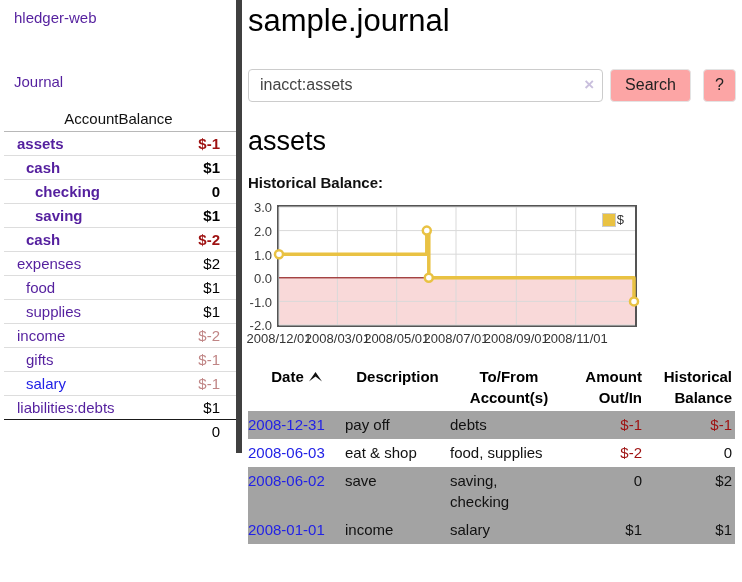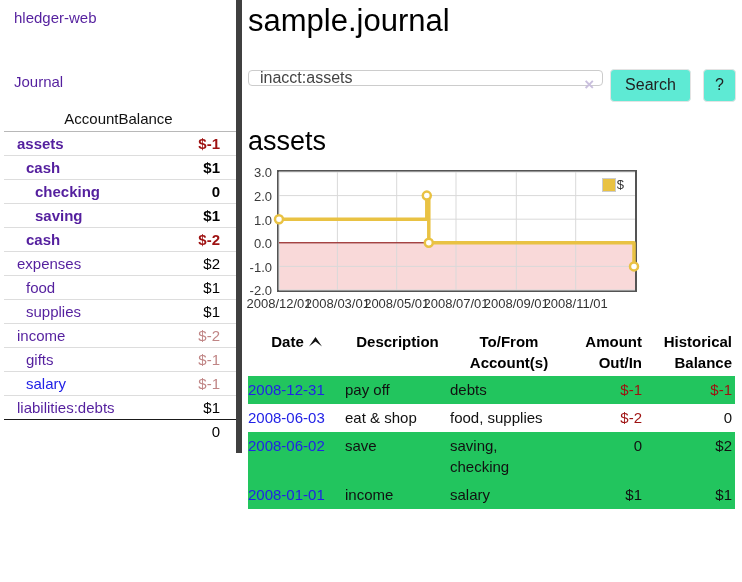--- a/index.html
+++ b/index.html
@@ -39,31 +39,31 @@
   .strong{color:#000;font-weight:bold;}
   .plain{color:#000;}
   .negdim{color:#c08585;}
 
   
   .main{position:absolute;left:248px;top:0;width:488px;}
   h1.page-title{margin:0;padding-top:3px;font-size:31px;font-weight:400;line-height:1.15;color:#000;}
   .search-row{margin-top:30px;display:flex;align-items:stretch;}
   .search-box{position:relative;width:364px;}
   .search-input{
-    width:100%;height:16px;box-sizing:border-box;
+    width:100%;height:33px;box-sizing:border-box;
     border:1px solid #ccc;border-radius:4px;padding:5px 26px 5px 11px;
     font-size:16px;color:#444;font-family:inherit;outline:none;
   }
   .clear-x{
     position:absolute;right:9px;top:6px;font-size:17px;font-weight:bold;
     color:#c9bfdd;line-height:20px;cursor:pointer;
   }
   .btn{
     margin-left:7px;height:33px;border:1px solid #e3e3e3;border-radius:4px;
-    background:#5eead4;font-size:16px;color:#222;font-family:inherit;
+    background:#fca5a5;font-size:16px;color:#222;font-family:inherit;
     padding:0 14px;cursor:pointer;
   }
   .btn.help{margin-left:12px;width:34px;padding:0;}
   h2.acct-heading{margin:25px 0 0 0;font-size:27px;font-weight:400;line-height:1.1;color:#000;}
   .chart-label{margin-top:18px;font-size:15px;font-weight:bold;}
 
   
   .chart-wrap{position:relative;margin-top:10px;height:150px;}
   .plot{
     position:absolute;left:29px;top:4px;width:356px;height:118px;
@@ -82,21 +82,21 @@
 
   
   table.register{
     margin-top:14px;width:487px;table-layout:fixed;border-collapse:collapse;
     font-size:15px;line-height:1.35;
   }
   table.register th{font-weight:bold;text-align:center;vertical-align:top;padding:2px 0 3px 0;color:#000;}
   table.register th.num,table.register td.num{text-align:right;padding-right:3px;}
   table.register td{vertical-align:top;padding:4px 0;}
   table.register td.acct-cell{padding-right:20px;}
-  tr.odd{background:#22c55e;}
+  tr.odd{background:#a3a3a3;}
   tr.even{background:#fff;}
   td.num.neg{color:#9e1111;}
   .sort-caret{display:inline-block;margin-left:5px;}
 </style>
 </head>
 <body>
 
 <div class="sidebar">
   <a class="app-link purple">hledger-web</a>
   <a class="nav-journal purple">Journal</a>
@@ -167,20 +167,21 @@
   <div class="search-row">
     <span class="search-box">
       <input class="search-input" type="text" value="inacct:assets" style="">
       <span class="clear-x">×</span>
     </span>
     <button class="btn">Search</button>
     <button class="btn help">?</button>
   </div>
 
   <h2 class="acct-heading">assets</h2>
+  <div class="chart-label">Historical Balance:</div>
 
   <div class="chart-wrap">
     <div class="y-labels">
         <div class="ytick" style="top: -7px;">3.0</div>
         <div class="ytick" style="top: 16.6px;">2.0</div>
         <div class="ytick" style="top: 40.2px;">1.0</div>
         <div class="ytick" style="top: 63.8px;">0.0</div>
         <div class="ytick" style="top: 87.4px;">-1.0</div>
         <div class="ytick" style="top: 111px;">-2.0</div>
       </div>

